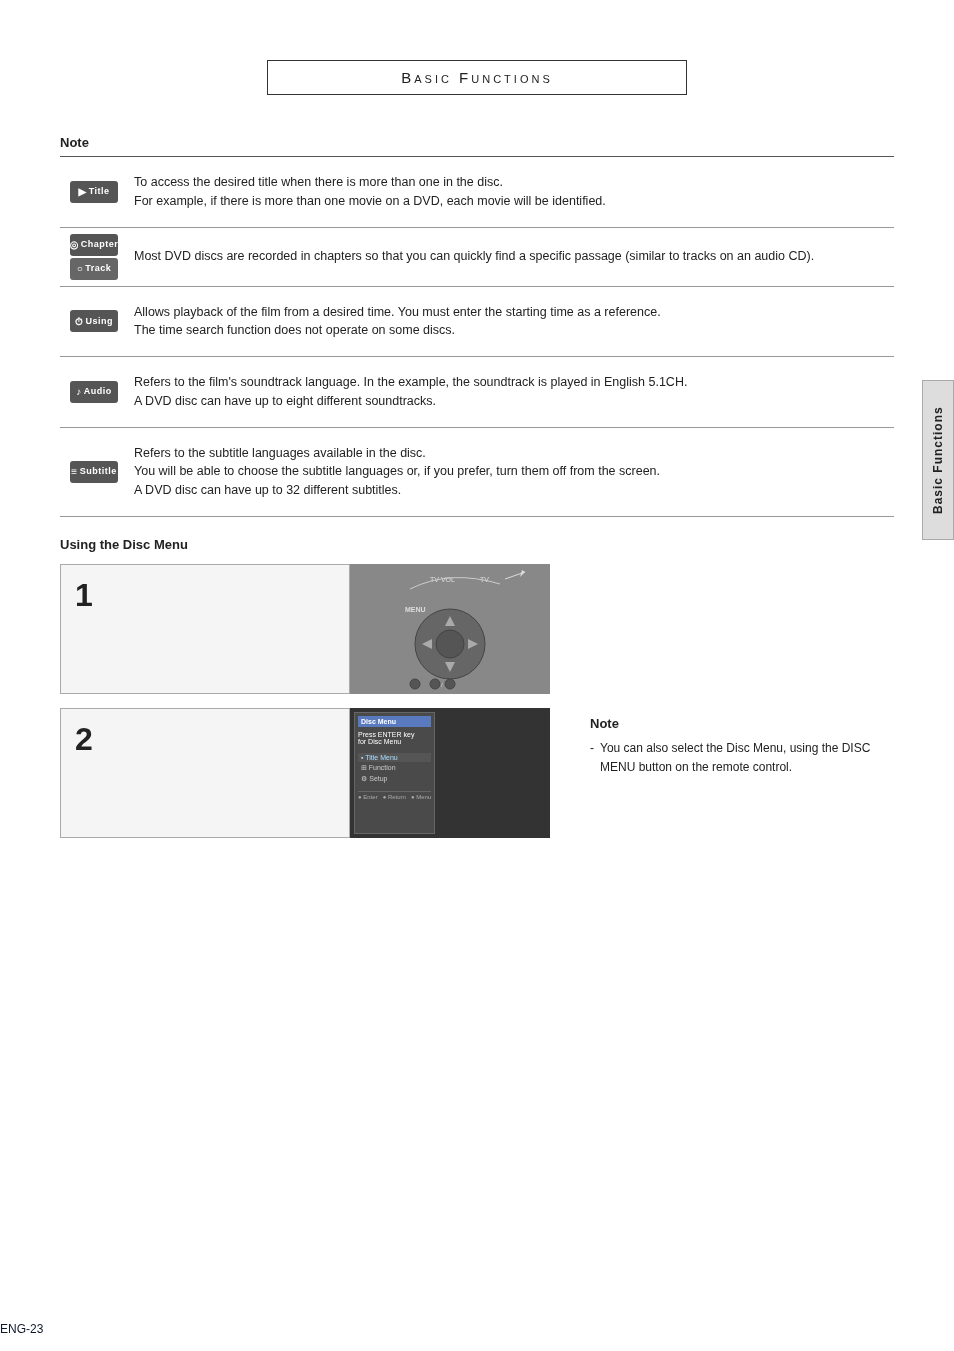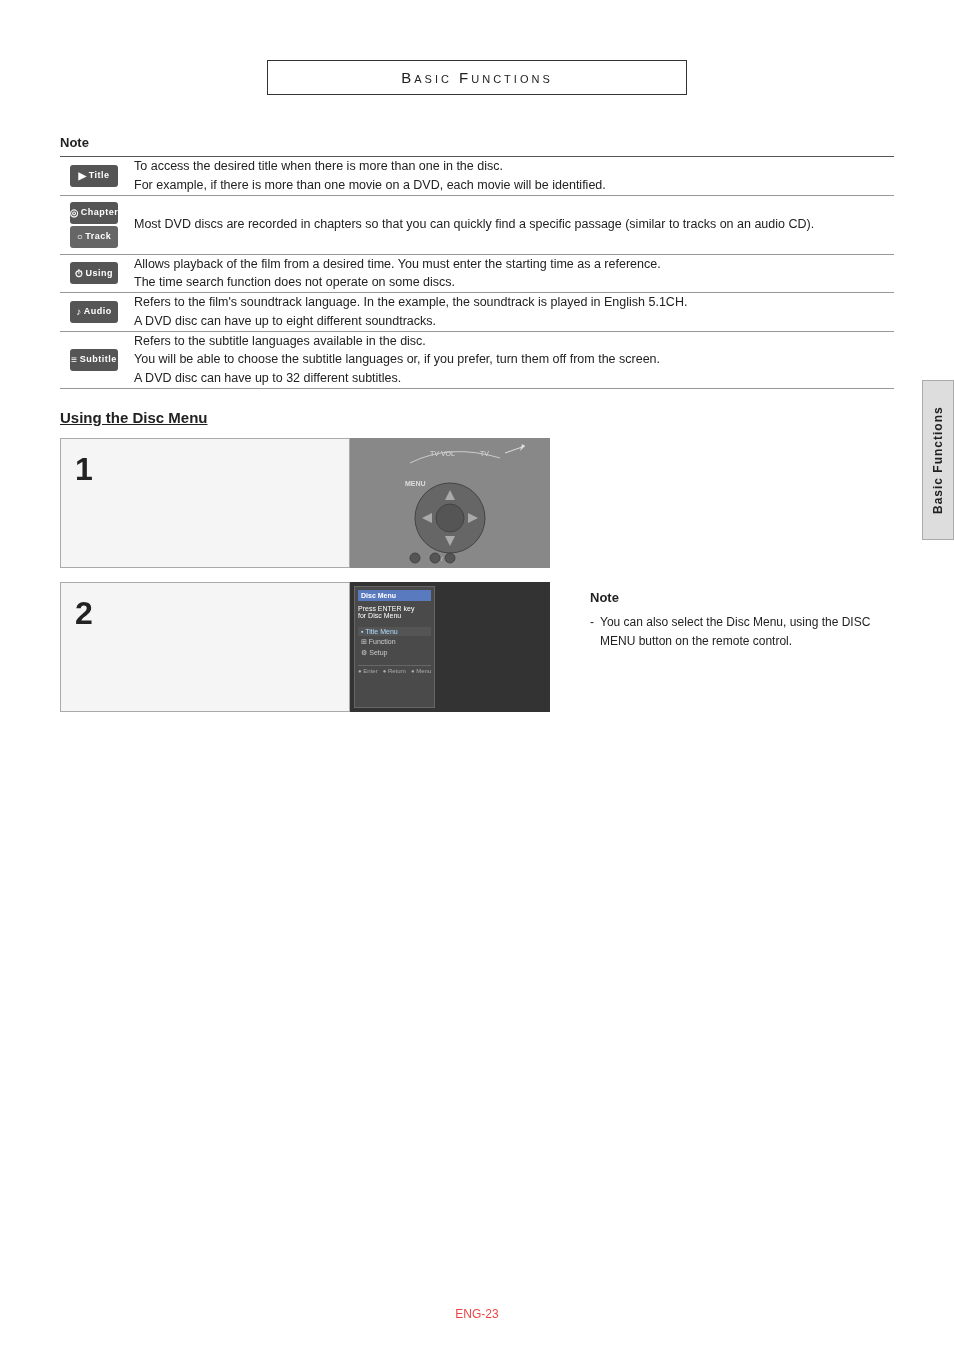--- a/index.html
+++ b/index.html
@@ -79,21 +79,21 @@
       width: 100%;
       border-collapse: collapse;
       border-top: 1.5px solid #555;
     }
 
     .note-table tr {
       border-bottom: 1px solid #999;
     }
 
     .note-table td {
-      padding: 0 6px;
+      padding: 16px 6px;
       vertical-align: middle;
       font-size: 12.5px;
       line-height: 1.5;
     }
 
     .note-table .icon-cell {
       width: 68px;
       text-align: center;
       vertical-align: middle;
       padding: 6px 4px;
@@ -147,24 +147,23 @@
 
     
     .section-heading {
       font-size: 20px;
       font-weight: bold;
       margin: 28px 0 10px 0;
       color: #111;
     }
 
     .subsection-heading {
-      font-size: 15px;
+      font-size: 13px;
       font-weight: bold;
       margin-bottom: 12px;
-      text-decoration: underline;
     }
 
     .step-box {
       border: 1px solid #aaa;
       background: #f5f5f5;
       padding: 14px 14px;
       width: 290px;
       min-height: 130px;
       position: relative;
       flex-shrink: 0;
@@ -234,26 +233,26 @@
 
     .step-left {
       display: flex;
       flex-direction: row;
       gap: 0;
     }
 
     
     .page-footer {
       position: absolute;
-      bottom: 30px;
+      bottom: 15px;
       left: 0;
       right: 0;
-      text-align: center;
+      text-align: left;
       font-size: 12px;
-      color: #ef4444;
+      color: #0f172a;
     }
 
     .two-icon-cell {
       display: flex;
       flex-direction: column;
       align-items: center;
       gap: 2px;
     }
   </style>
 </head>

